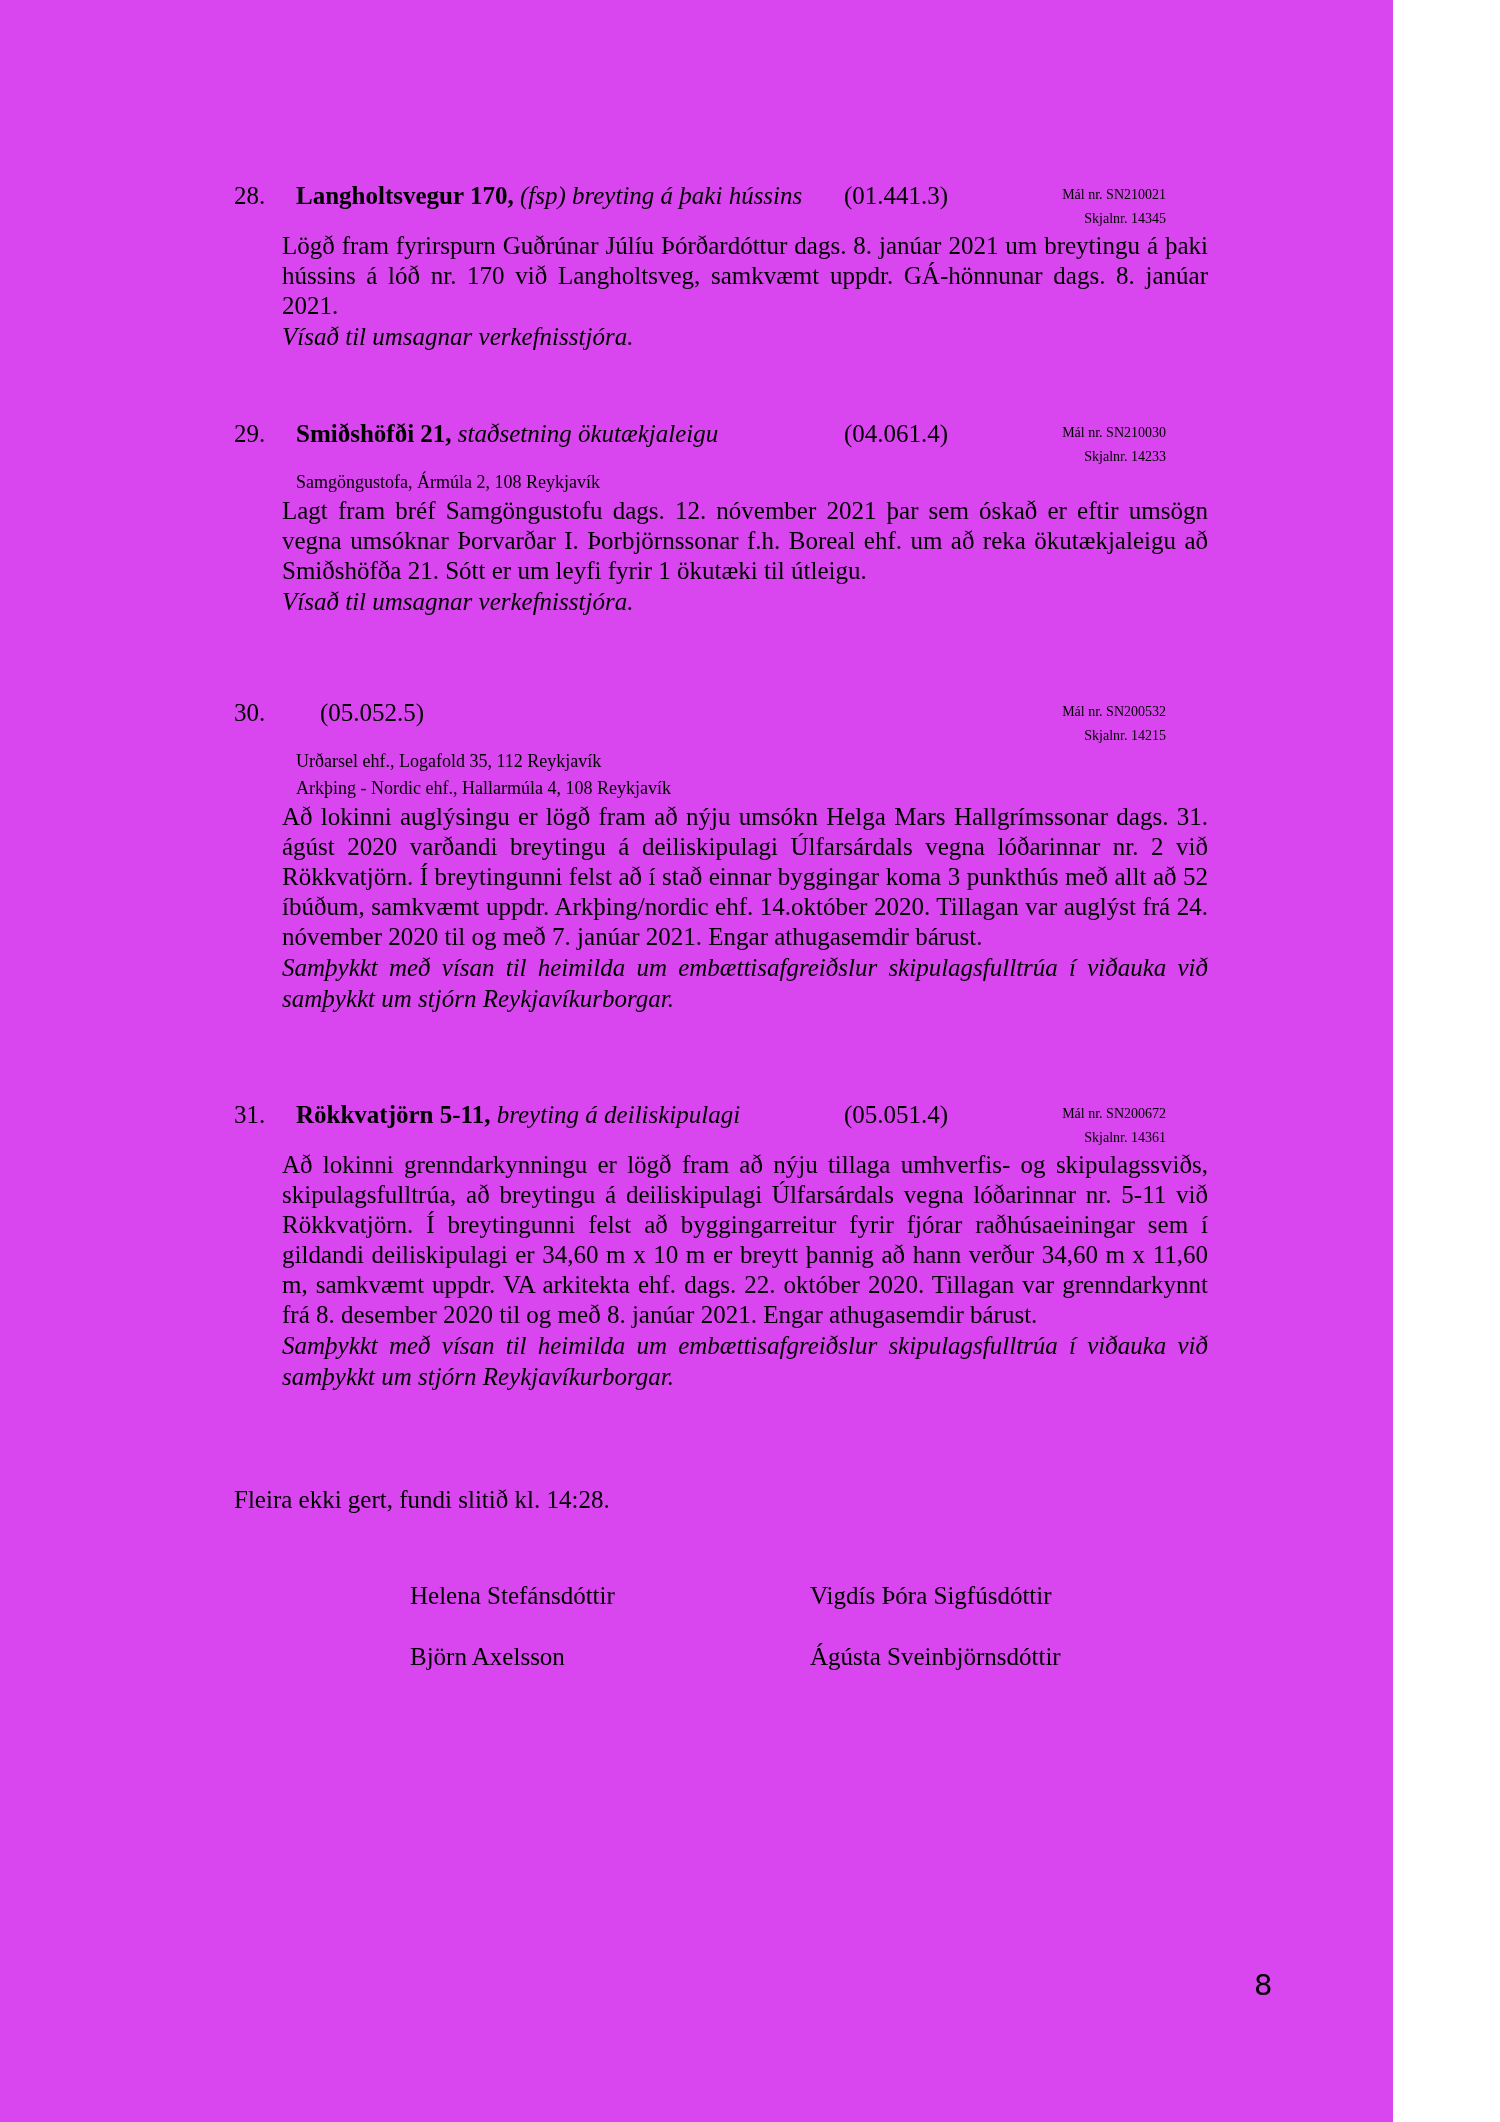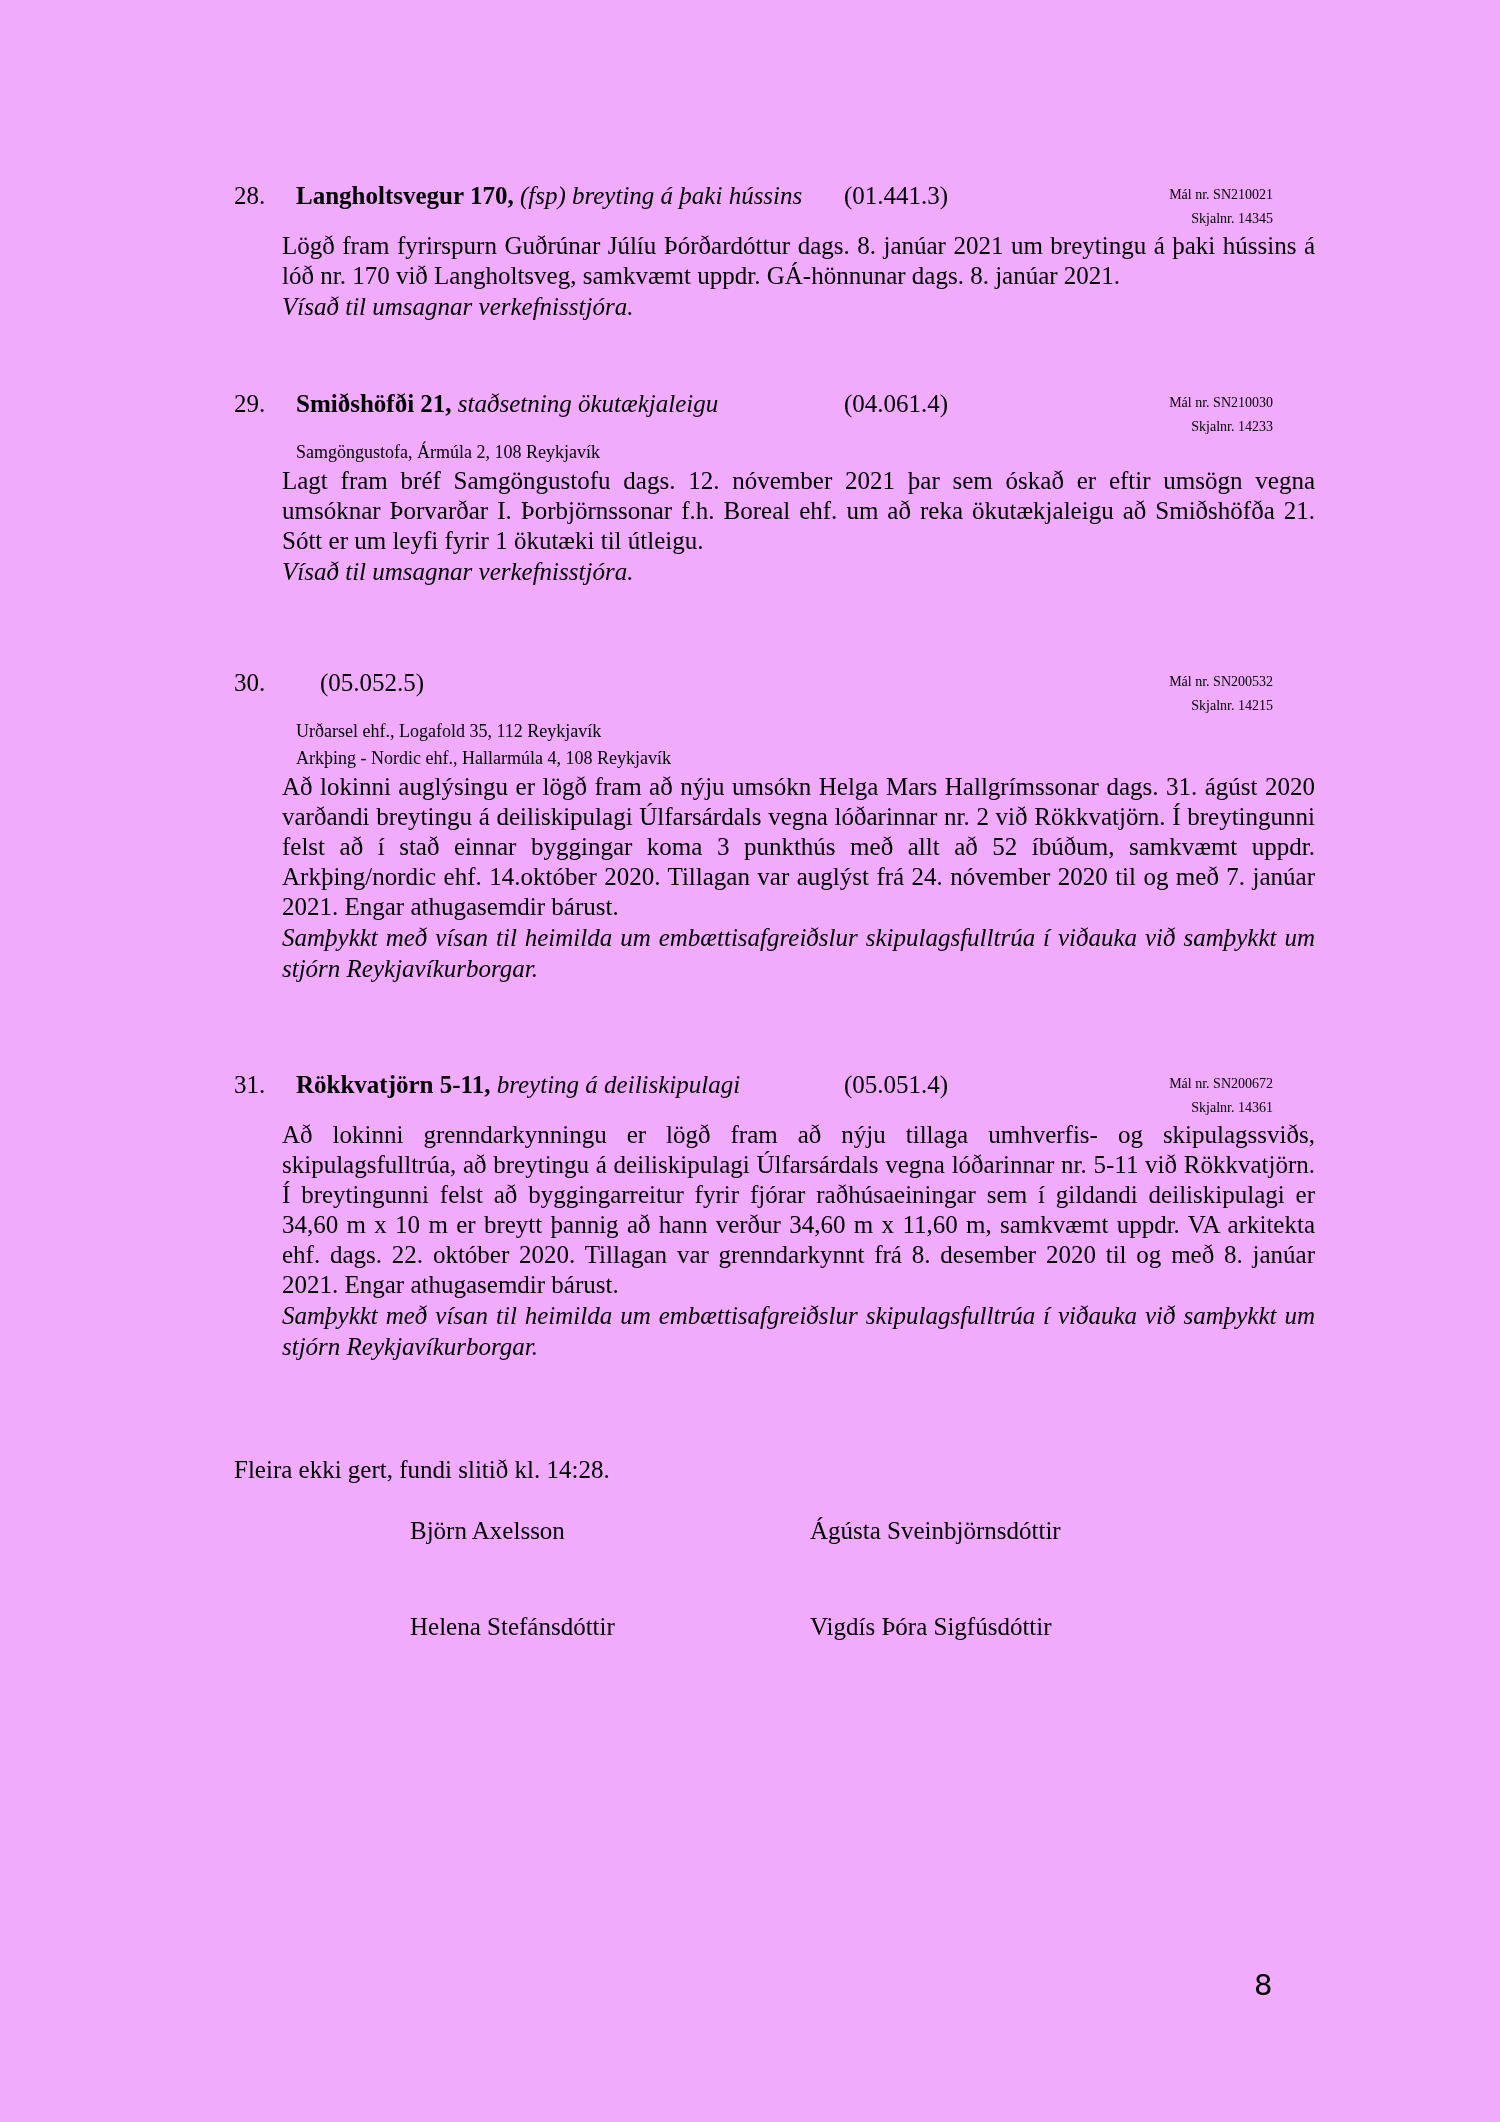--- a/index.html
+++ b/index.html
@@ -4,24 +4,24 @@
 <style>
   html,body{margin:0;padding:0;background:#ffffff;}
   body{
     width:1500px;height:2122px;
     font-family:"Liberation Serif", serif;
     color:#000;
     position:relative;
   }
   .page{
     position:relative;
-    width:1500px;height:2122px;
+    width:1393px;height:2122px;
     box-sizing:border-box;
     padding:180px 185px 0 234px;
-    background:#f0abfc;
+    background:#d946ef;
   }
   .item{width:100%;}
   #item29{margin-top:66px;}
   #item30{margin-top:80px;}
   #item31{margin-top:85px;}
   .head{display:flex;align-items:flex-start;font-size:25px;line-height:31px;}
   .num{width:62px;flex:0 0 62px;}
   .title{width:524px;flex:0 0 524px;}
   .title .b{font-weight:bold;}
   .title .i{font-style:italic;}
@@ -109,24 +109,24 @@
         <div>Mál nr. SN200672</div>
         <div>Skjalnr. 14361</div>
       </div>
     </div>
     <div class="para">Að lokinni grenndarkynningu er lögð fram að nýju tillaga umhverfis- og skipulagssviðs, skipulagsfulltrúa, að breytingu á deiliskipulagi Úlfarsárdals vegna lóðarinnar nr. 5-11 við Rökkvatjörn. Í breytingunni felst að byggingarreitur fyrir fjórar raðhúsaeiningar sem í gildandi deiliskipulagi er 34,60 m x 10 m er breytt þannig að hann verður 34,60 m x 11,60 m, samkvæmt uppdr. VA arkitekta ehf. dags. 22. október 2020. Tillagan var grenndarkynnt frá 8. desember 2020 til og með 8. janúar 2021. Engar athugasemdir bárust.</div>
     <div class="para decision">Samþykkt með vísan til heimilda um embættisafgreiðslur skipulagsfulltrúa í viðauka við samþykkt um stjórn Reykjavíkurborgar.</div>
   </div>
 
   <div class="closing">Fleira ekki gert, fundi slitið kl. 14:28.</div>
 
+  <div class="sig-row sig-row-2">
+    <div class="sig-left">Helena Stefánsdóttir</div>
+    <div class="sig-right">Vigdís Þóra Sigfúsdóttir</div>
+  </div>
   <div class="sig-row sig-row-1">
     <div class="sig-left">Björn Axelsson</div>
     <div class="sig-right">Ágústa Sveinbjörnsdóttir</div>
-  </div>
-  <div class="sig-row sig-row-2">
-    <div class="sig-left">Helena Stefánsdóttir</div>
-    <div class="sig-right">Vigdís Þóra Sigfúsdóttir</div>
   </div>
 
   <div class="pageno">8</div>
 
 </div>
 
 </body></html>

